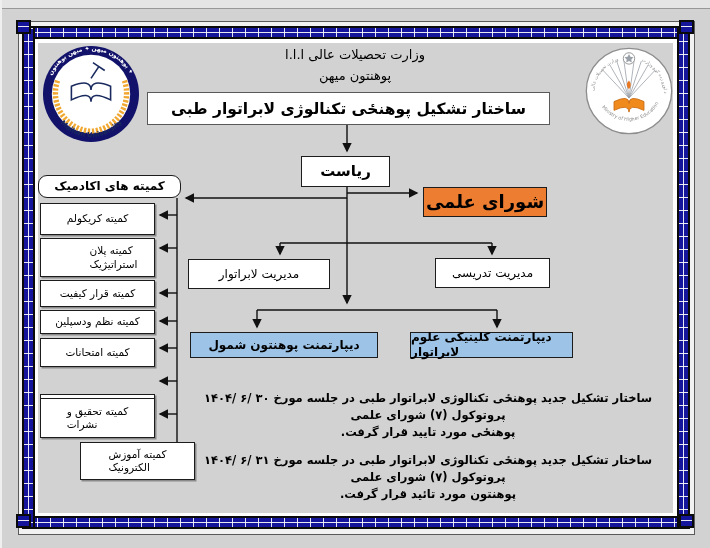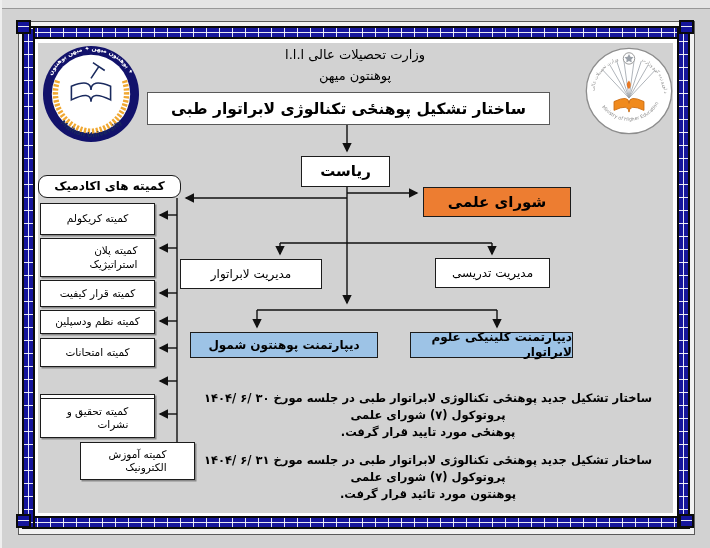--- a/index.html
+++ b/index.html
@@ -18,29 +18,29 @@
       linear-gradient(to right, transparent 4px, rgba(255,255,255,.9) 4px, rgba(255,255,255,.9) 5px, transparent 5px),
       repeating-linear-gradient(to bottom, rgba(255,255,255,.9) 0 1px, transparent 1px 13px);}
   .corner{position:absolute;width:15px;height:14px;background-color:#15159b;border:2px solid #0a0a0a;box-sizing:border-box;
       background-image:linear-gradient(to bottom, transparent 4px, rgba(255,255,255,.9) 4px, rgba(255,255,255,.9) 5px, transparent 5px);z-index:7;}
   .inner-white{position:absolute;left:35px;top:39px;width:642px;height:477px;background:#fff;}
   .content-bg{position:absolute;left:38px;top:43px;width:635px;height:470px;background:#d2d2d2;}
 
   .connectors{position:absolute;left:0;top:0;width:710px;height:548px;z-index:3;pointer-events:none;}
 
   .box{position:absolute;box-sizing:border-box;background:#fff;border:1.6px solid #1c1c1c;
-       display:flex;align-items:center;justify-content:center;text-align:right;
+       display:flex;align-items:center;justify-content:center;text-align:left;
        direction:rtl;z-index:4;line-height:1.25;}
   .hdr-line{position:absolute;left:140px;width:430px;text-align:center;direction:rtl;font-size:13px;z-index:4;}
   .title-box{position:absolute;left:147px;top:92px;width:401px;height:31px;background:#fff;border:1px solid #595959;
        display:flex;align-items:center;justify-content:center;direction:rtl;font-weight:bold;font-size:15.5px;z-index:4;}
   .riyasat{left:301px;top:156px;width:89px;height:31px;font-weight:bold;font-size:15px;}
-  .council{left:423px;top:187px;width:148px;height:30px;background:#ED7D31;font-weight:bold;font-size:15px;}
+  .council{left:423px;top:187px;width:124px;height:30px;background:#ED7D31;font-weight:bold;font-size:18px;}
   .mgmt{font-size:12px;}
-  .lab-mgmt{left:180px;top:259px;width:142px;height:30px;}
+  .lab-mgmt{left:188px;top:259px;width:142px;height:30px;}
   .teach-mgmt{left:435px;top:258px;width:115px;height:30px;}
   .dept{background:#9DC3E6;font-weight:bold;font-size:12px;}
   .dept-uni{left:190px;top:332px;width:188px;height:26px;}
   .dept-clin{left:410px;top:332px;width:163px;height:26px;}
   .comm-hdr{left:38px;top:175px;width:143px;height:23px;font-weight:bold;font-size:12px;border-radius:9px;}
   .committee{left:40px;width:115px;font-size:10.5px;white-space:pre-line;border-width:1.3px;box-shadow:1.5px 1.5px 0 #8a8a8a;}
   .c1{top:203px;height:32px;}  .c2{top:238px;height:39px;padding-left:32px;}
   .c3{top:280px;height:27px;}  .c4{top:310px;height:24px;}
   .c5{top:338px;height:29px;}  .c6{top:370px;height:24px;margin-top:24px;}
   .c7{top:398px;height:40px;}  .c8{top:442px;height:38px;margin-left:40px;}

